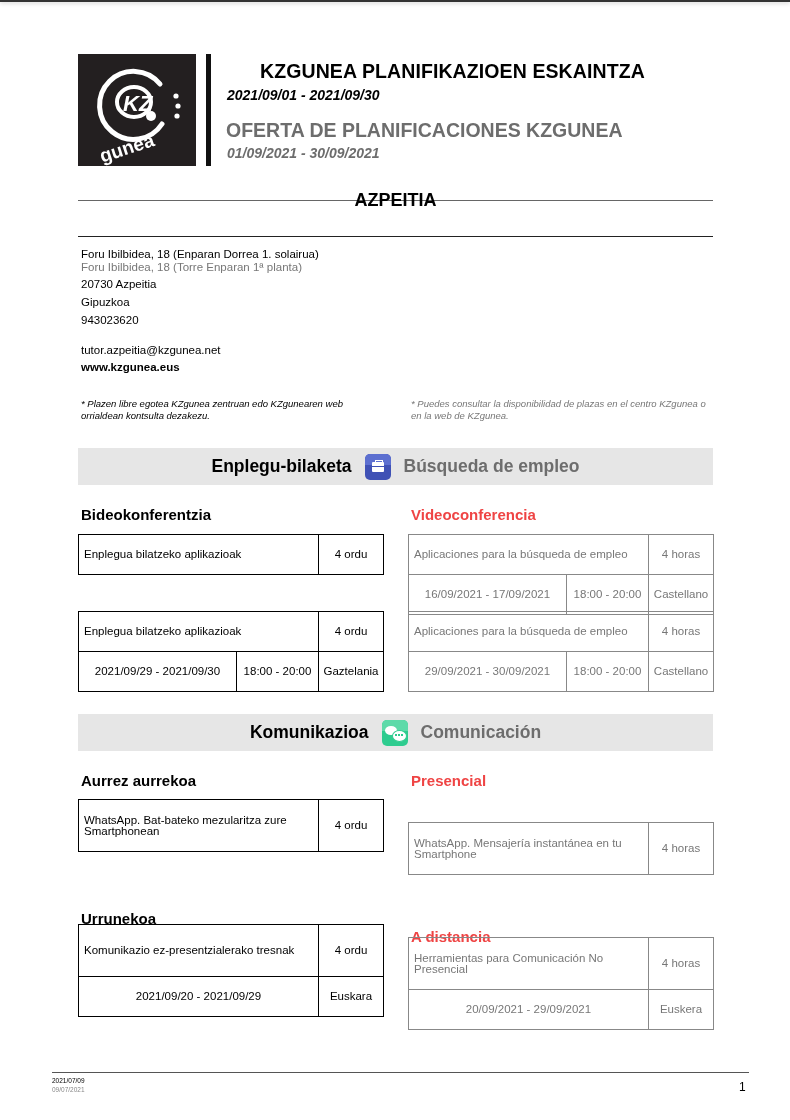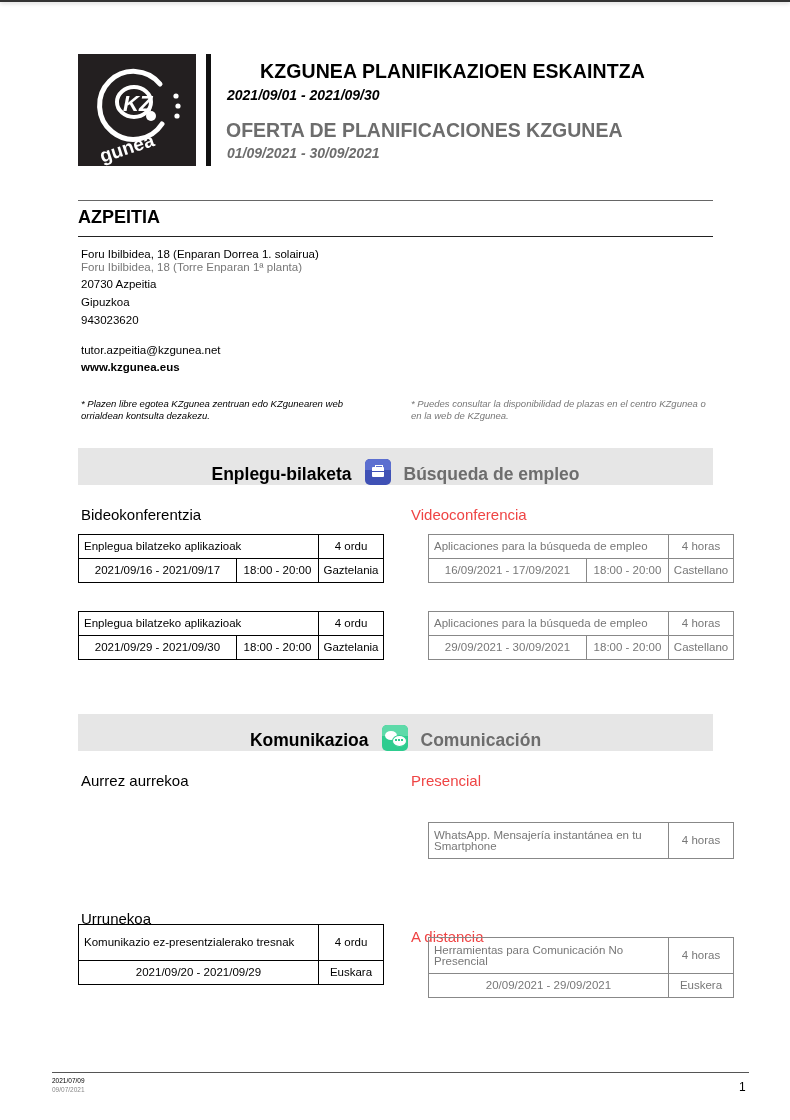--- a/index.html
+++ b/index.html
@@ -13,46 +13,46 @@
   .logo { position: absolute; left: 78px; top: 54px; width: 118px; height: 112px; background: #231f20; }
   .logo svg { width: 118px; height: 112px; display: block; }
   .header-bar { position: absolute; left: 206px; top: 54px; width: 5px; height: 112px; background: #111; }
   .title-eu { position: absolute; left: 226px; top: 60px; font-size: 19.5px; font-weight: bold; letter-spacing: 0.1px; margin-left: 34px; }
   .dates-eu { position: absolute; left: 227px; top: 87px; font-size: 14px; font-weight: bold; font-style: italic; }
   .title-es { position: absolute; left: 226px; top: 119px; font-size: 19.5px; font-weight: bold; color: #6d6d6d; }
   .dates-es { position: absolute; left: 227px; top: 145px; font-size: 14px; font-weight: bold; font-style: italic; color: #6d6d6d; }
 
   
   .rule-top { position: absolute; left: 78px; top: 200px; width: 635px; height: 1px; background: #666; }
-  .centre-name { position: absolute; left: 78px; top: 207px; width: 635px; font-size: 18px; font-weight: bold; }
+  .centre-name { position: absolute; left: 78px; top: 190px; width: 635px; text-align: center; font-size: 18px; font-weight: bold; }
   .rule-bottom { position: absolute; left: 78px; top: 236px; width: 635px; height: 1px; background: #222; }
 
   .addr { position: absolute; left: 81px; font-size: 11.5px; }
   .addr.gray { color: #777; }
   .addr.bold { font-weight: bold; }
 
   .note { position: absolute; top: 398px; font-size: 9.5px; font-style: italic; line-height: 11.5px; width: 300px; }
   .note.eu { left: 81px; }
   .note.es { left: 411px; color: #777; }
 
   
-  .band { position: absolute; left: 78px; width: 635px; height: 37px; background: #e6e6e6; display: flex; align-items: flex-end; justify-content: center; }
+  .band { position: absolute; left: 78px; width: 635px; height: 37px; background: #e6e6e6; display: flex; align-items: center; justify-content: center; }
   .band .cat-eu { font-size: 17.5px; font-weight: bold; }
   .band .cat-es { font-size: 17.5px; font-weight: bold; color: #6d6d6d; }
   .band .cat-icon { width: 26px; height: 26px; border-radius: 5px; margin: 0 13px; position: relative; overflow: hidden; }
 
-  .subhead { position: absolute; font-size: 15px; font-weight: normal; }
+  .subhead { position: absolute; font-size: 15px; font-weight: bold; }
   .subhead.es { color: #ef4444; }
 
   
   .course { position: absolute; width: 305px; border-collapse: collapse; font-size: 11.5px; table-layout: fixed; }
-  .course td { border: 1px solid #000; text-align: center; padding: 0 3px; height: 23px; line-height: 11px; }
+  .course td { border: 1px solid #000; text-align: center; padding: 8px 3px; height: 23px; line-height: 11px; }
   .course td.name { text-align: left; padding-left: 5px; }
   .course.eu { left: 78px; }
-  .course.es { left: 408px; color: #777; margin-left: 20px; }
+  .course.es { left: 408px; color: #777; }
   .course.es td { border-color: #888; }
   .course.tall td.name, .course.tall td.hours { height: 35px; }
 
   .footer-rule { position: absolute; left: 52px; top: 1072px; width: 697px; height: 1px; background: #555; }
   .footer-eu { position: absolute; left: 52px; top: 1077px; font-size: 6.5px; }
   .footer-es { position: absolute; left: 52px; top: 1086px; font-size: 6.5px; color: #888; }
   .page-num { position: absolute; left: 739px; top: 1080px; font-size: 12px; }
 </style>
 </head>
 <body>
@@ -110,25 +110,20 @@
   <colgroup>
       <col style="width:158px">
       <col style="width:82px">
       <col style="width:65px">
     </colgroup>
   <tbody>
       <tr>
     <td class="name" colspan="2">Enplegua bilatzeko aplikazioak</td>
     <td class="hours">4 ordu</td>
   </tr>
-  <tr>
-    <td>2021/09/16 - 2021/09/17</td>
-    <td>18:00 - 20:00</td>
-    <td>Gaztelania</td>
-  </tr>
 </tbody>
   </table>
 <table class="course es" style="top:534px">
   <colgroup>
       <col style="width:158px">
       <col style="width:82px">
       <col style="width:65px">
     </colgroup>
   <tbody>
       <tr>
@@ -194,20 +189,24 @@
 <div class="subhead" style="left:81px;top:772px">Aurrez aurrekoa</div>
 <div class="subhead es" style="left:411px;top:772px">Presencial</div>
 
 <table class="course eu tall" style="top:799px">
   <colgroup>
       <col style="width:158px">
       <col style="width:82px">
       <col style="width:65px">
     </colgroup>
   <tbody>
+      <tr>
+    <td class="name" colspan="2">WhatsApp. Bat-bateko mezularitza zure Smartphonean</td>
+    <td class="hours">4 ordu</td>
+  </tr>
 </tbody>
   </table>
 <table class="course es tall" style="top:822px">
   <colgroup>
       <col style="width:158px">
       <col style="width:82px">
       <col style="width:65px">
     </colgroup>
   <tbody>
       <tr>

